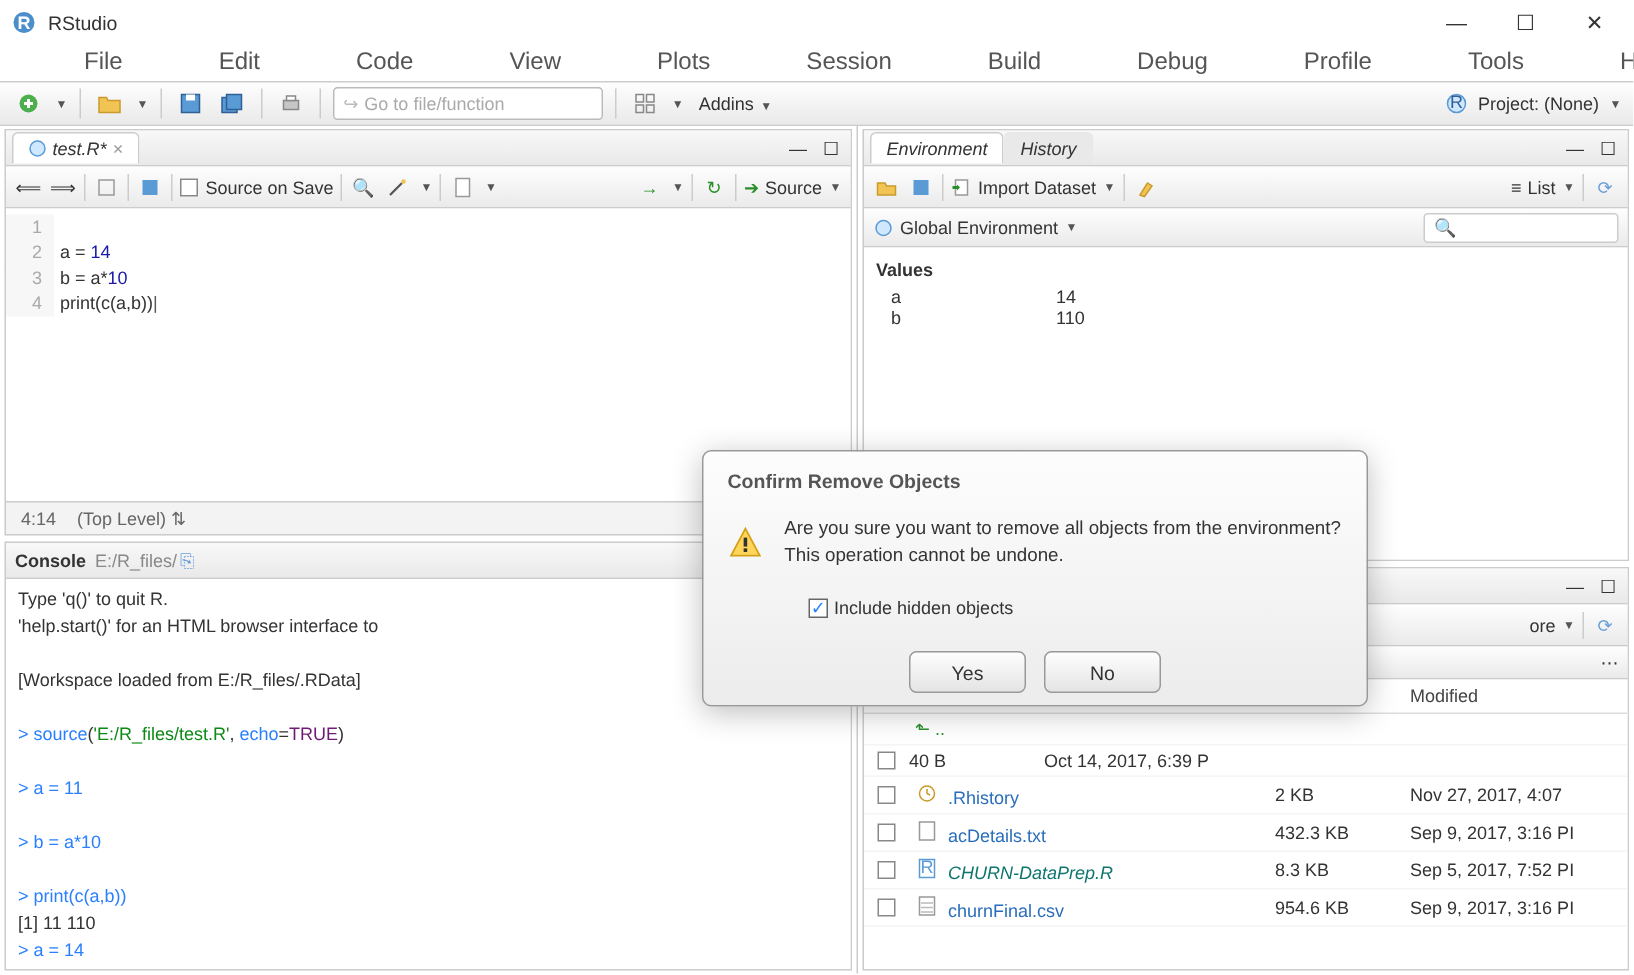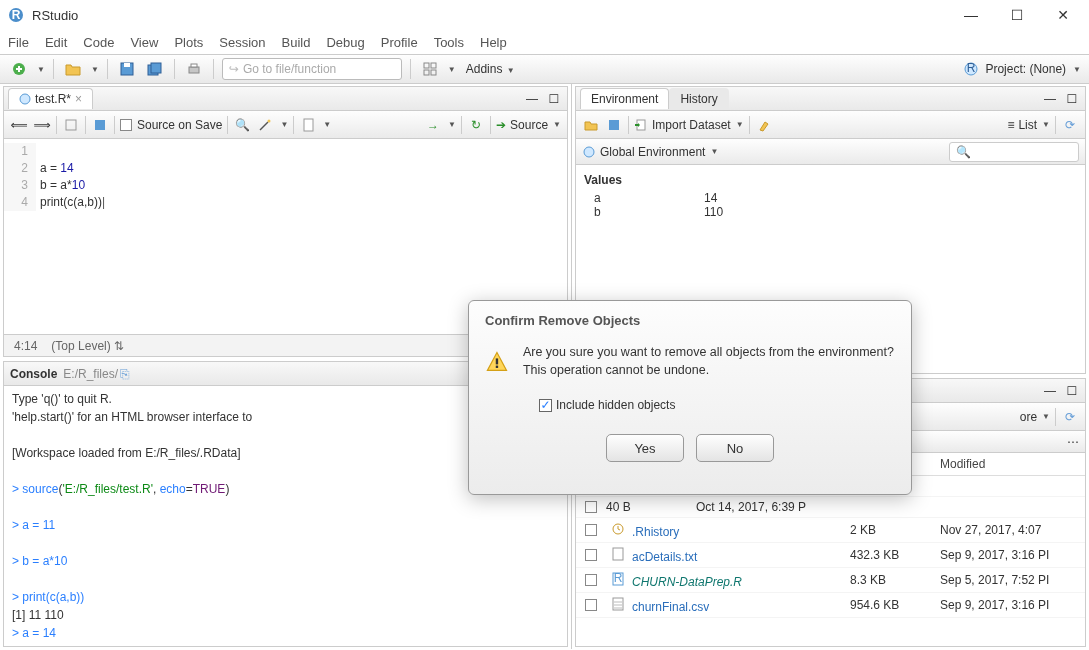--- a/index.html
+++ b/index.html
@@ -3,36 +3,36 @@
 <meta charset="utf-8">
 <style>
 * { box-sizing: border-box; margin: 0; padding: 0; font-family: "Segoe UI", Tahoma, sans-serif; font-size: 12px; }
 body { background: #fff; width: 1089px; height: 650px; overflow: hidden; position: relative; color: #333; }
 .titlebar { height: 30px; display: flex; align-items: center; padding: 0 8px; }
 .titlebar .logo { width: 16px; height: 16px; margin-right: 8px; }
 .titlebar .title { font-size: 13px; flex: 1; }
 .titlebar .winbtns { display: flex; gap: 18px; margin-right: 4px; }
 .titlebar .winbtn { width: 28px; height: 20px; display: flex; align-items: center; justify-content: center; font-size: 14px; }
 .menubar { height: 24px; display: flex; align-items: center; padding: 0 8px; gap: 16px; color: #555; }
-.menubar span { font-size: 13px; }
+.menubar span { font-size: 16px; margin-left: 48px; }
 .mainbar { height: 30px; border-top: 1px solid #ccc; border-bottom: 1px solid #ccc; background: linear-gradient(#fefefe,#e9e9e9); display: flex; align-items: center; padding: 0 8px; gap: 6px; }
 .mainbar .sep { width: 1px; height: 20px; background: #ccc; margin: 0 2px; }
 .btn-ico { width: 22px; height: 22px; display: flex; align-items: center; justify-content: center; border: 1px solid transparent; border-radius: 3px; }
 .btn-ico.small { width: 18px; height: 18px; }
 .drop-arrow { font-size: 8px; color: #555; margin-left: 1px; }
 .gtf { flex: 0 0 180px; height: 22px; border: 1px solid #bbb; border-radius: 3px; background: #fff; display: flex; align-items: center; padding: 0 6px; color: #aaa; }
 .spacer { flex: 1; }
 .proj { display: flex; align-items: center; gap: 6px; font-size: 13px; color: #333; }
 .panes { display: flex; height: 565px; }
 .leftcol, .rightcol { display: flex; flex-direction: column; }
 .leftcol { width: 572px; border-right: 1px solid #ccc; }
 .rightcol { flex: 1; }
 .pane { border: 1px solid #ccc; margin: 2px 3px; display: flex; flex-direction: column; background: #f5f5f5; }
 .pane-tabs { height: 24px; background: linear-gradient(#f8f8f8,#e9e9e9); border-bottom: 1px solid #ccc; display: flex; align-items: center; padding: 0 4px; }
-.tab { padding: 3px 10px; border: 1px solid #ccc; border-bottom: none; border-top-left-radius: 4px; border-top-right-radius: 4px; background: #fff; display: flex; align-items: center; gap: 4px; font-size: 12px; }
+.tab { padding: 3px 10px; border: 1px solid #ccc; border-bottom: none; border-top-left-radius: 4px; border-top-right-radius: 4px; background: #fff; display: flex; align-items: center; gap: 4px; font-size: 12px; font-style: italic; }
 .tab.inactive { background: #e9e9e9; border: 1px solid transparent; }
 .pane-toolbar { height: 28px; background: linear-gradient(#fefefe,#eaeaea); border-bottom: 1px solid #ccc; display: flex; align-items: center; padding: 0 6px; gap: 5px; font-size: 12px; }
 .pane-toolbar .sep { width: 1px; height: 18px; background: #ccc; }
 .chk { width: 12px; height: 12px; border: 1px solid #888; background: #fff; }
 .editor { flex: 1; background: #fff; padding: 4px 0; font-family: Consolas, monospace; font-size: 13px; line-height: 17px; }
 .ed-line { display: flex; }
 .ed-gutter { width: 32px; text-align: right; padding-right: 8px; color: #aaa; background: #f7f7f7; }
 .ed-code { padding-left: 4px; }
 .ed-code .num { color: #1a1aa6; }
 .ed-code .op { color: #555; }
@@ -51,21 +51,21 @@
 .files-header { display: flex; border-bottom: 1px solid #ddd; padding: 4px 0; color: #444; }
 .fcol-chk { width: 30px; text-align: center; }
 .fcol-name { flex: 1; padding-left: 4px; }
 .fcol-size { width: 90px; }
 .fcol-mod { width: 145px; }
 .files-row { display: flex; align-items: center; padding: 3px 0; border-bottom: 1px solid #f4f4f4; }
 .files-row .ico { width: 16px; height: 16px; margin-right: 6px; display: inline-flex; align-items: center; justify-content: center; }
 .search-box { width: 130px; height: 20px; border: 1px solid #ccc; border-radius: 3px; background: #fff; display: flex; align-items: center; padding: 0 6px; }
 .winicons { display: flex; gap: 4px; margin-left: auto; }
 
-.dialog { position: absolute; left: 468px; top: 300px; width: 444px; background: linear-gradient(#fdfdfd,#ececec); border: 1px solid #999; border-radius: 6px; box-shadow: 0 4px 20px rgba(0,0,0,0.25); padding: 12px 16px 32px; }
+.dialog { position: absolute; left: 468px; top: 300px; width: 444px; background: linear-gradient(#fdfdfd,#ececec); border: 1px solid #999; border-radius: 6px; box-shadow: 0 4px 20px rgba(0,0,0,0.25); padding: 12px 16px 8px; }
 .dialog-title { font-size: 13px; font-weight: 600; color: #555; margin-bottom: 16px; }
 .dialog-body { display: flex; gap: 14px; margin-bottom: 18px; align-items: flex-start; }
 .warn-icon { width: 36px; height: 36px; }
 .dialog-text { font-size: 12.5px; color: #333; line-height: 1.4; }
 .dialog-check { margin-left: 54px; margin-bottom: 22px; display: flex; align-items: center; gap: 4px; }
 .dialog-buttons { display: flex; justify-content: center; gap: 12px; }
 .dlg-btn { width: 78px; height: 28px; border: 1px solid #999; border-radius: 5px; background: linear-gradient(#fefefe,#e4e4e4); display: flex; align-items: center; justify-content: center; font-size: 13px; }
 .ge { display: flex; align-items: center; gap: 4px; font-size: 12px; }
 </style>
 </head>

